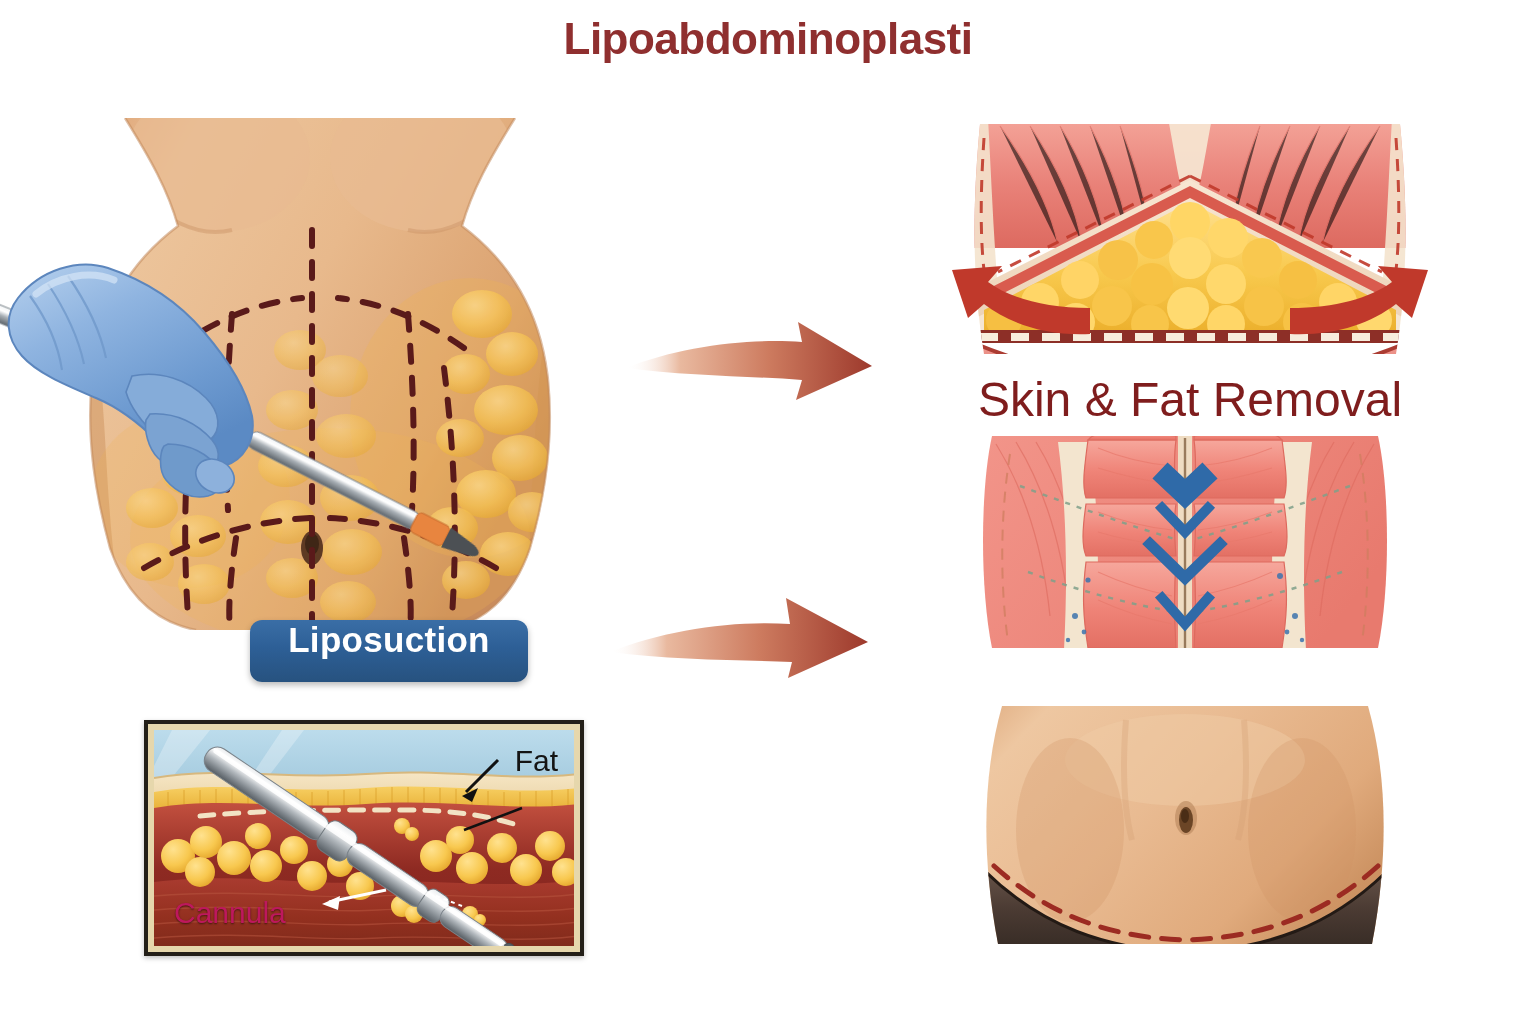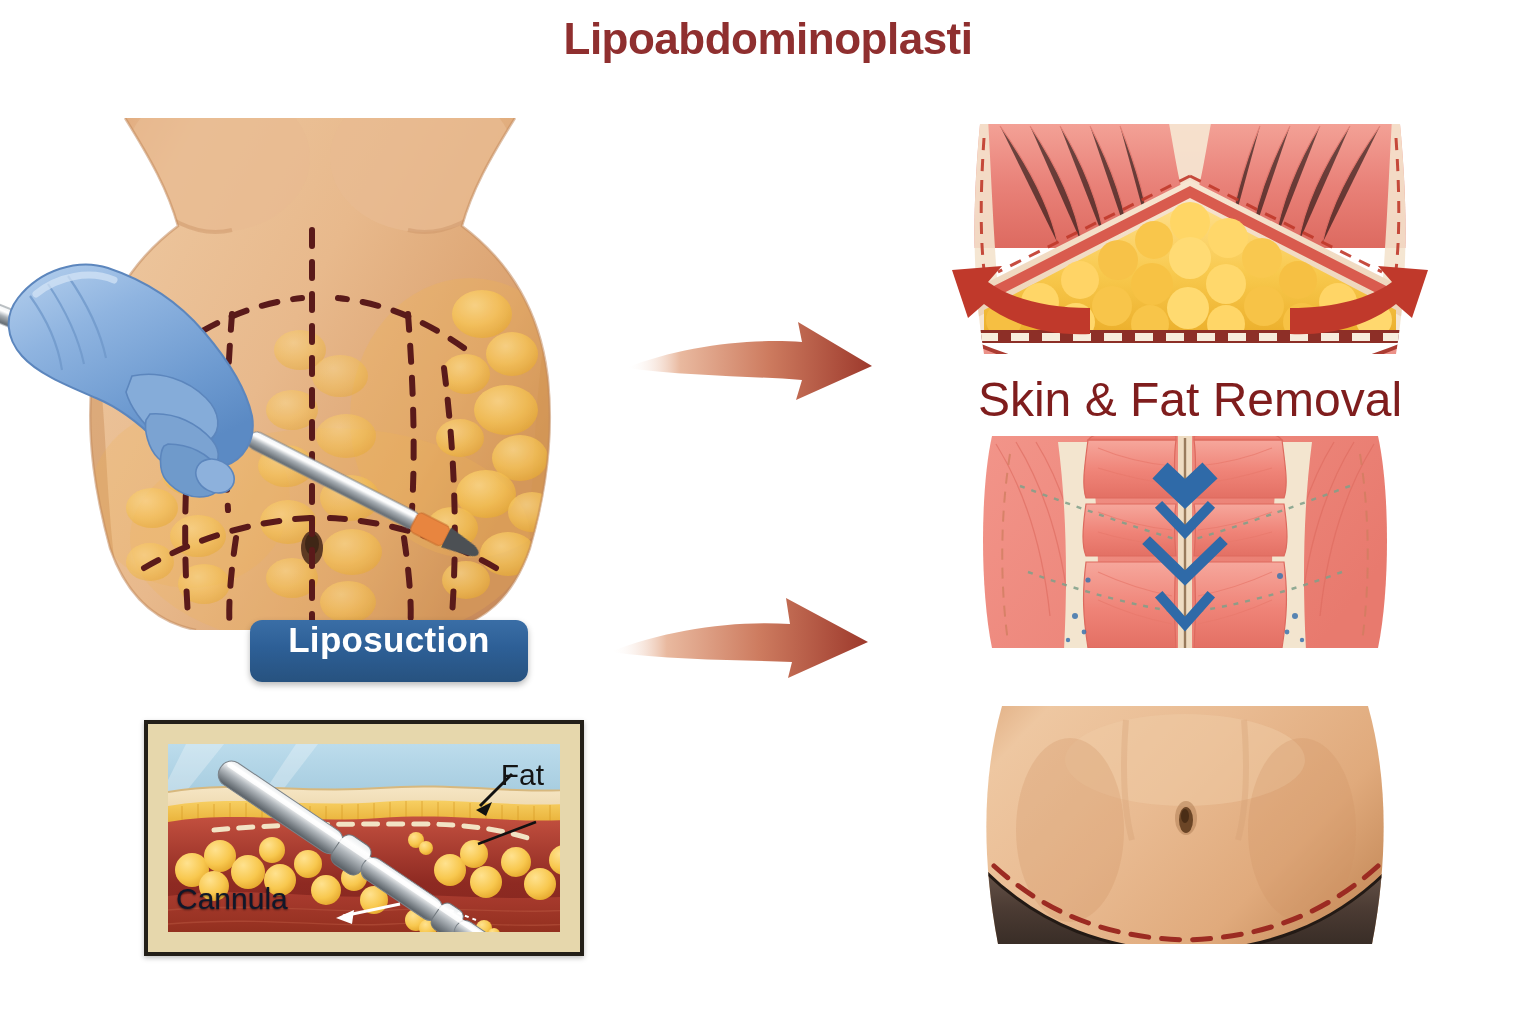--- a/index.html
+++ b/index.html
@@ -86,38 +86,38 @@
   
   #inset {
     position: absolute;
     left: 144px;
     top: 720px;
     width: 440px;
     height: 236px;
     border: 4px solid #231f18;
     background: #e6d7ac;
     box-sizing: border-box;
-    padding: 20px;
+    padding: 6px;
     box-shadow: 0 2px 5px rgba(0,0,0,0.25);
   }
   #inset-inner {
     position: relative;
     width: 100%;
     height: 100%;
     overflow: hidden;
   }
   #inset-inner svg { display:block; }
 
   .inset-text {
     position: absolute;
     font-size: 30px;
     white-space: nowrap;
   }
   #inset-fat-label    { right: 16px; top: 14px;  color: #141414; }
-  #inset-cannula-label{ left: 8px;  bottom: 16px; color: #0f172a;
+  #inset-cannula-label{ left: 20px;  bottom: 16px; color: #be185d;
                         text-shadow: 0 1px 2px rgba(0,0,0,0.55); }
 </style>
 </head>
 <body>
 
 <div id="canvas">
 
   <div id="title">Lipoabdominoplasti</div>
 
   <div id="torso-wrap">

